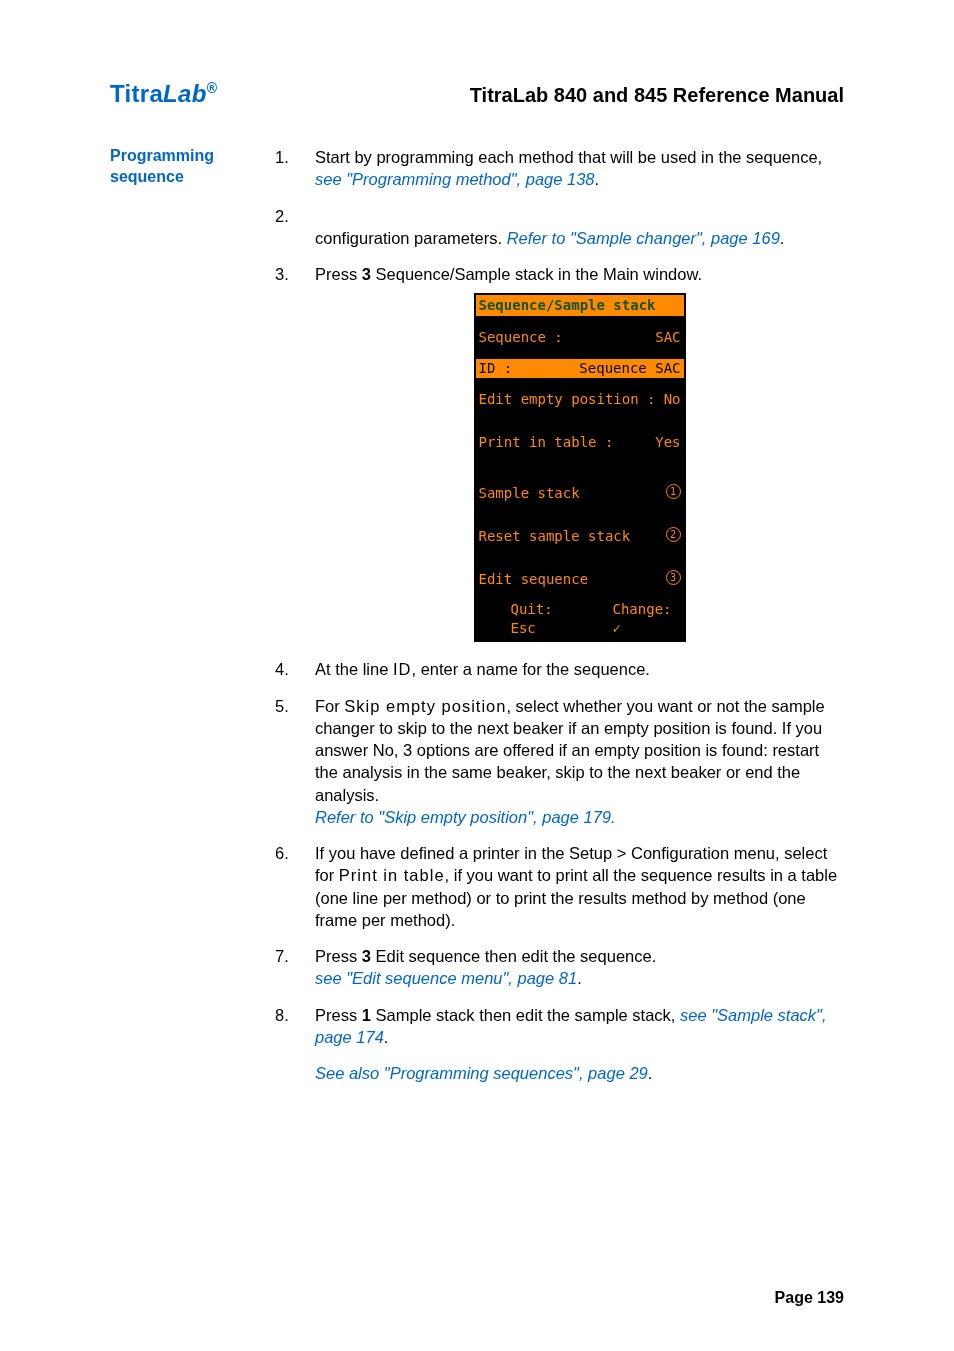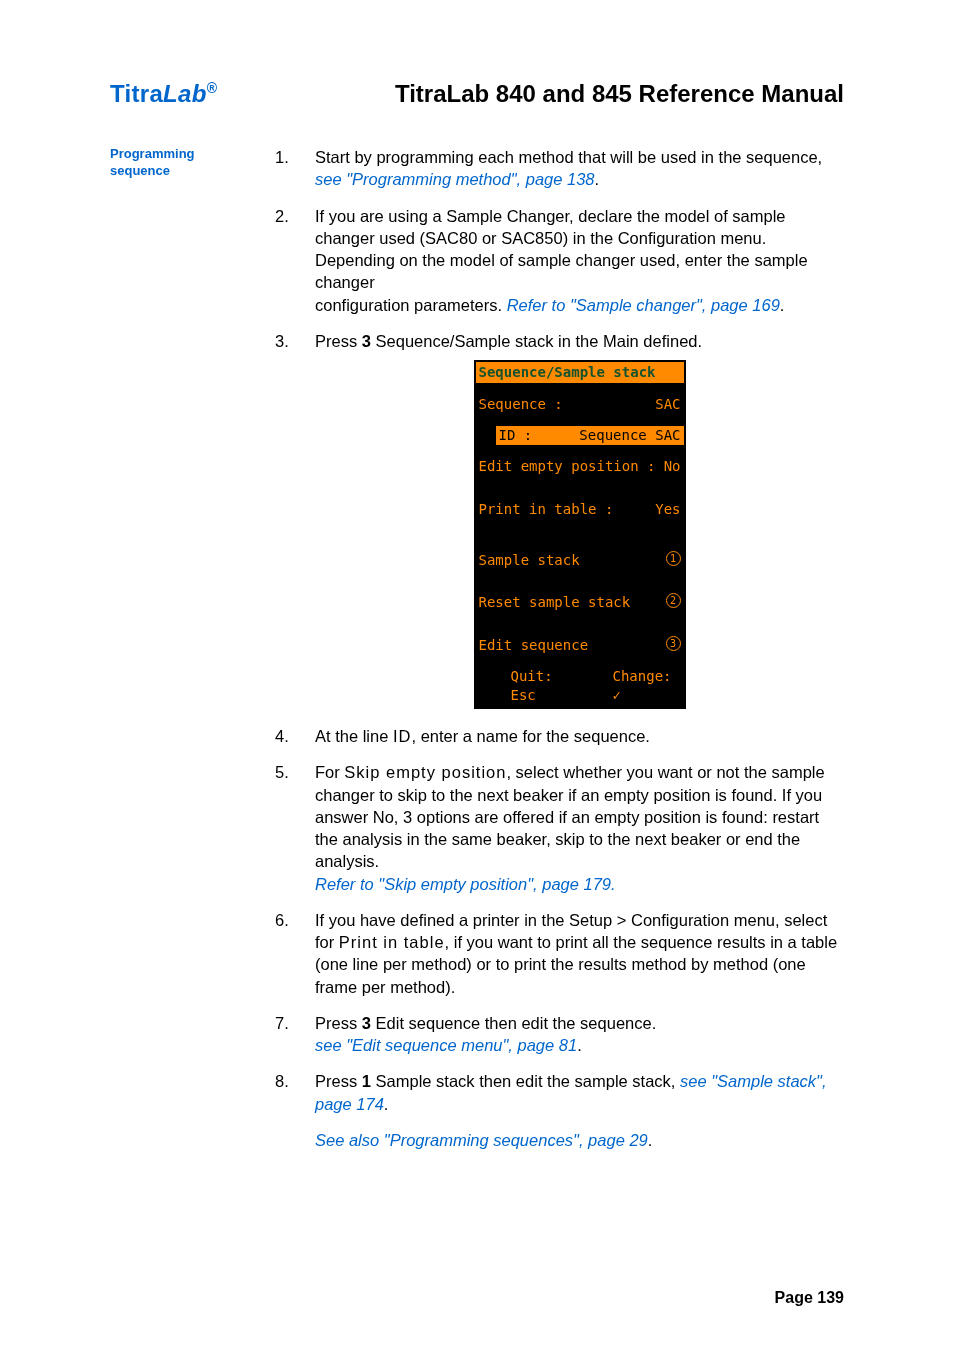--- a/index.html
+++ b/index.html
@@ -28,33 +28,33 @@
     font-family: "Arial Narrow", Arial, sans-serif;
     font-size: 24px;
     font-weight: bold;
     letter-spacing: 0.3px;
   }
   .brand .ital { font-style: italic; font-weight: bold; }
   .brand sup { font-size: 14px; }
   .doc-title {
     color: #000;
     font-weight: bold;
-    font-size: 24px;
+    font-size: 20px;
     font-family: "Arial Narrow", Arial, sans-serif;
   }
   .content {
     display: flex;
     align-items: flex-start;
   }
   .sidebar {
     width: 165px;
     flex-shrink: 0;
     color: #0066cc;
     font-weight: bold;
-    font-size: 13px;
+    font-size: 16px;
     line-height: 1.3;
   }
   .main {
     flex: 1;
   }
   ol.steps {
     list-style: none;
     margin: 0;
     padding: 0;
     counter-reset: step;
@@ -106,21 +106,20 @@
   .lcd-title {
     background: #ff8a00;
     color: #14532d;
     padding: 1px 3px;
     font-weight: bold;
   }
   .lcd-sel {
     background: #ff8a00;
     color: #000;
     padding: 0 3px;
-    margin-left: 20px;
   }
   .lcd-sel .sel-right { float: right; }
   .lcd-spacer { height: 8px; }
   .lcd-foot-row { padding: 0 2px 2px 2px; display:flex; gap:0; }
   .lcd-foot-row .half { flex:1; margin-top:0; margin-bottom:0;margin-left:33px;}
   .lcd-foot-row .half:first-child { border-right:none;}
 
   .circled {
     display: inline-block;
     width: 13px;
@@ -161,26 +160,26 @@
     </div>
 
     <div class="main">
       <ol class="steps">
 
         <li>
           <span>Start by programming each method that will be used in the sequence, </span><span class="xref"> see "Programming method", page 138</span><span>.</span>
         </li>
 
         <li>
-          <span>If you are using a Sample Changer, declare the model of sample changer used (SAC80 or SAC850) in the Configuration menu. Depending on the model of sample changer used, enter the sample changer</span><br>
+          <br>
           <span>configuration parameters. </span><span class="xref">Refer to "Sample changer", page 169</span><span>.</span>
         </li>
 
         <li>
-          <span>Press </span><span class="bold">3</span><span> Sequence/Sample stack in the Main defined.</span>
+          <span>Press </span><span class="bold">3</span><span> Sequence/Sample stack in the Main window.</span>
 
           <div class="lcd-wrap">
             <div class="lcd">
               <div class="lcd-title">Sequence/Sample stack</div>
               <div class="lcd-row">
                 <span>Sequence :</span>
                 <span>SAC</span>
               </div>
               <div class="lcd-sel">
                 <span>ID :</span>

